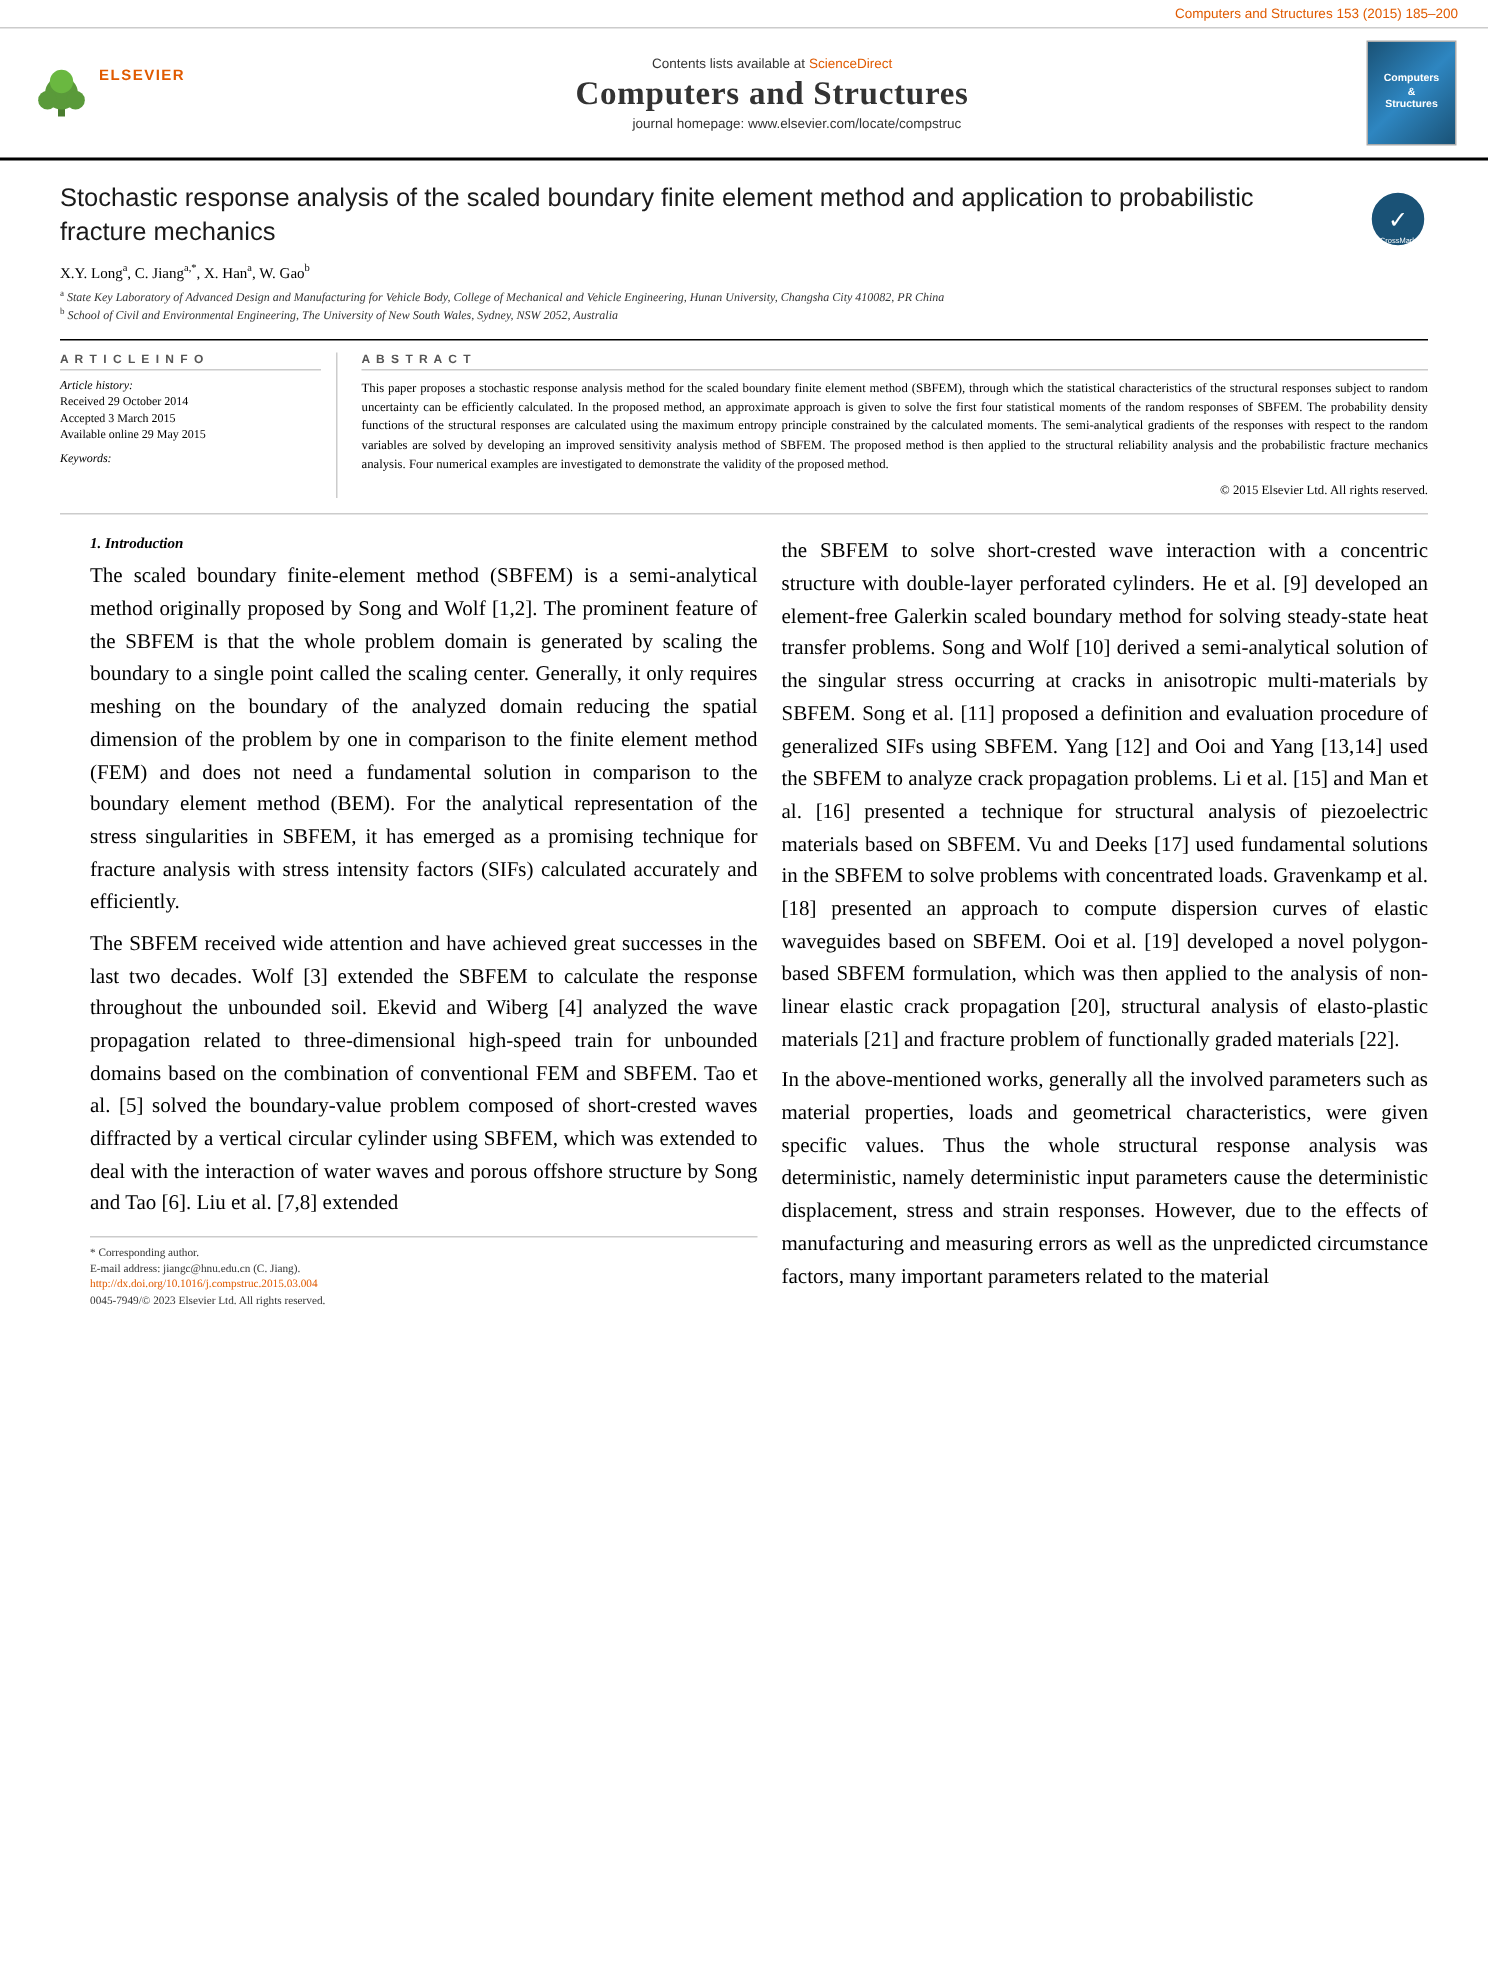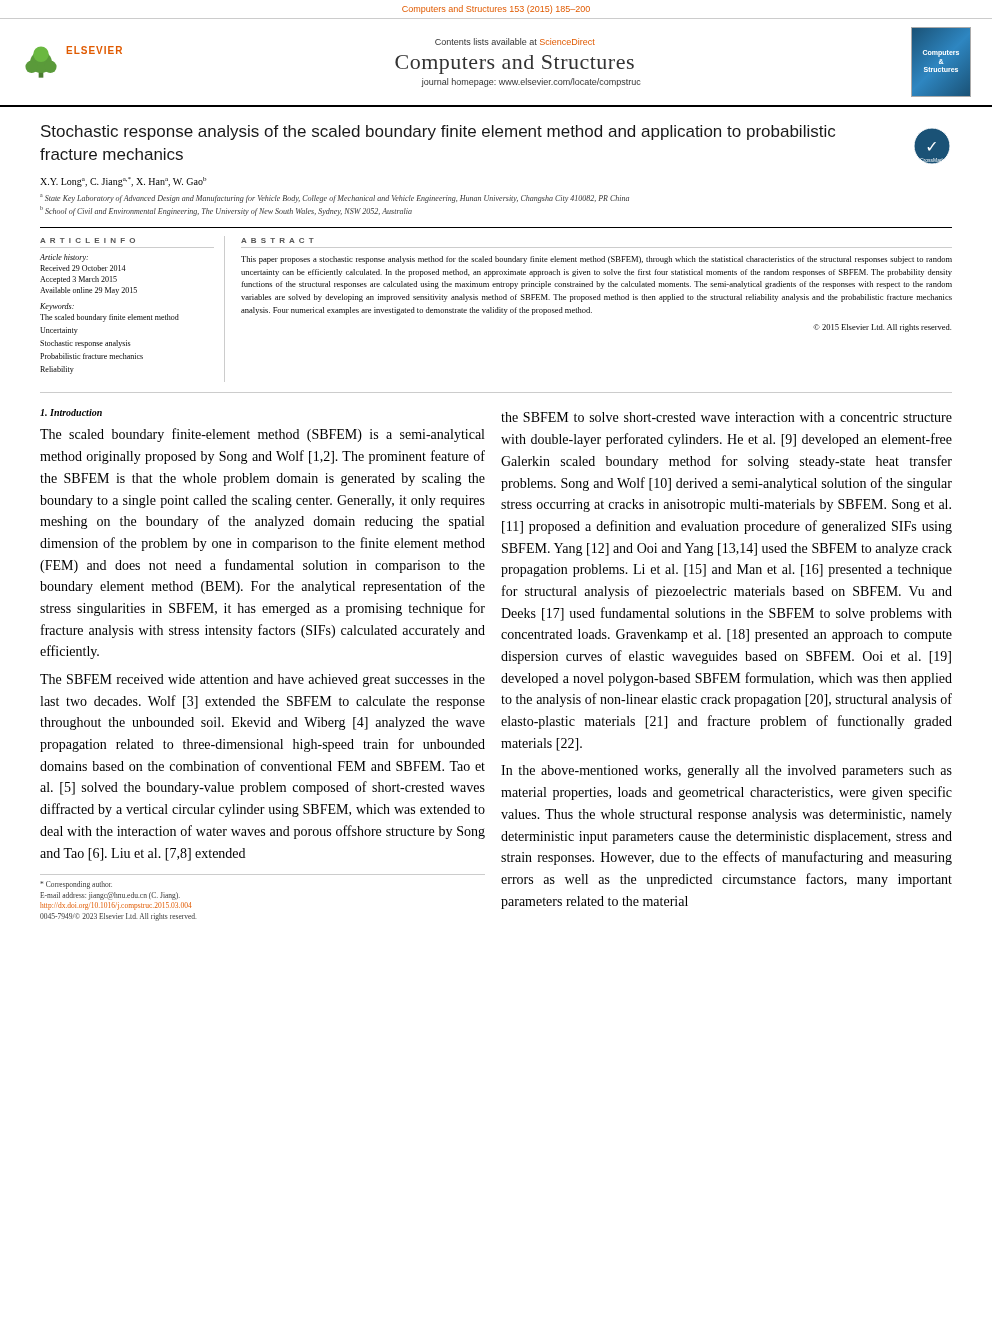--- a/index.html
+++ b/index.html
@@ -18,21 +18,21 @@
       background: #fff;
       padding: 0;
     }
 
     
     .top-bar {
       background: #fff;
       border-bottom: 1px solid #ccc;
       padding: 4px 20px;
       display: flex;
-      justify-content: center;
+      justify-content: flex-end;
       align-items: center;
     }
     .top-bar-link {
       color: #e05a00;
       font-size: 9px;
       font-family: Arial, sans-serif;
       text-decoration: none;
     }
 
     
@@ -64,21 +64,21 @@
       color: #333;
     }
     .science-direct-link a {
       color: #e05a00;
       text-decoration: none;
     }
     .journal-name-header {
       font-size: 22px;
       font-family: 'Times New Roman', Times, serif;
       color: #333;
-      font-weight: normal;
+      font-weight: bold;
       letter-spacing: 0.5px;
     }
     .journal-homepage {
       font-size: 9px;
       font-family: Arial, sans-serif;
       color: #333;
       margin-left: 33px;
     }
     .journal-header-right {
       width: 70px;
@@ -230,20 +230,21 @@
     
     .body-two-col {
       display: flex;
       gap: 16px;
       border-top: 1px solid #ccc;
       padding-top: 14px;
     }
     .body-left {
       width: 445px;
       flex-shrink: 0;
+      margin-left: 20px;
     }
     .body-right {
       flex: 1;
     }
 
     
     .section-heading {
       font-size: 10px;
       font-family: 'Times New Roman', Times, serif;
       font-weight: bold;
@@ -379,27 +380,20 @@
 
         <div class="article-info-group">
           <div class="article-info-title">Article history:</div>
           <div class="article-info-text">Received 29 October 2014</div>
           <div class="article-info-text">Accepted 3 March 2015</div>
           <div class="article-info-text">Available online 29 May 2015</div>
         </div>
 
         <div class="article-info-group">
           <div class="article-info-title">Keywords:</div>
-          <div class="keywords-list">
-            <div>The scaled boundary finite element method</div>
-            <div>Uncertainty</div>
-            <div>Stochastic response analysis</div>
-            <div>Probabilistic fracture mechanics</div>
-            <div>Reliability</div>
-          </div>
         </div>
       </div>
 
       <div class="right-col">
         <div class="section-label">A B S T R A C T</div>
         <div class="abstract-text">
           <span>This paper proposes a stochastic response analysis method for the scaled boundary finite element method (SBFEM), through which the statistical characteristics of the structural responses subject to random uncertainty can be efficiently calculated. In the proposed method, an approximate approach is given to solve the first four statistical moments of the random responses of SBFEM. The probability density functions of the structural responses are calculated using the maximum entropy principle constrained by the calculated moments. The semi-analytical gradients of the responses with respect to the random variables are solved by developing an improved sensitivity analysis method of SBFEM. The proposed method is then applied to the structural reliability analysis and the probabilistic fracture mechanics analysis. Four numerical examples are investigated to demonstrate the validity of the proposed method.</span>
           <div class="copyright">© 2015 Elsevier Ltd. All rights reserved.</div>
         </div>
       </div>

